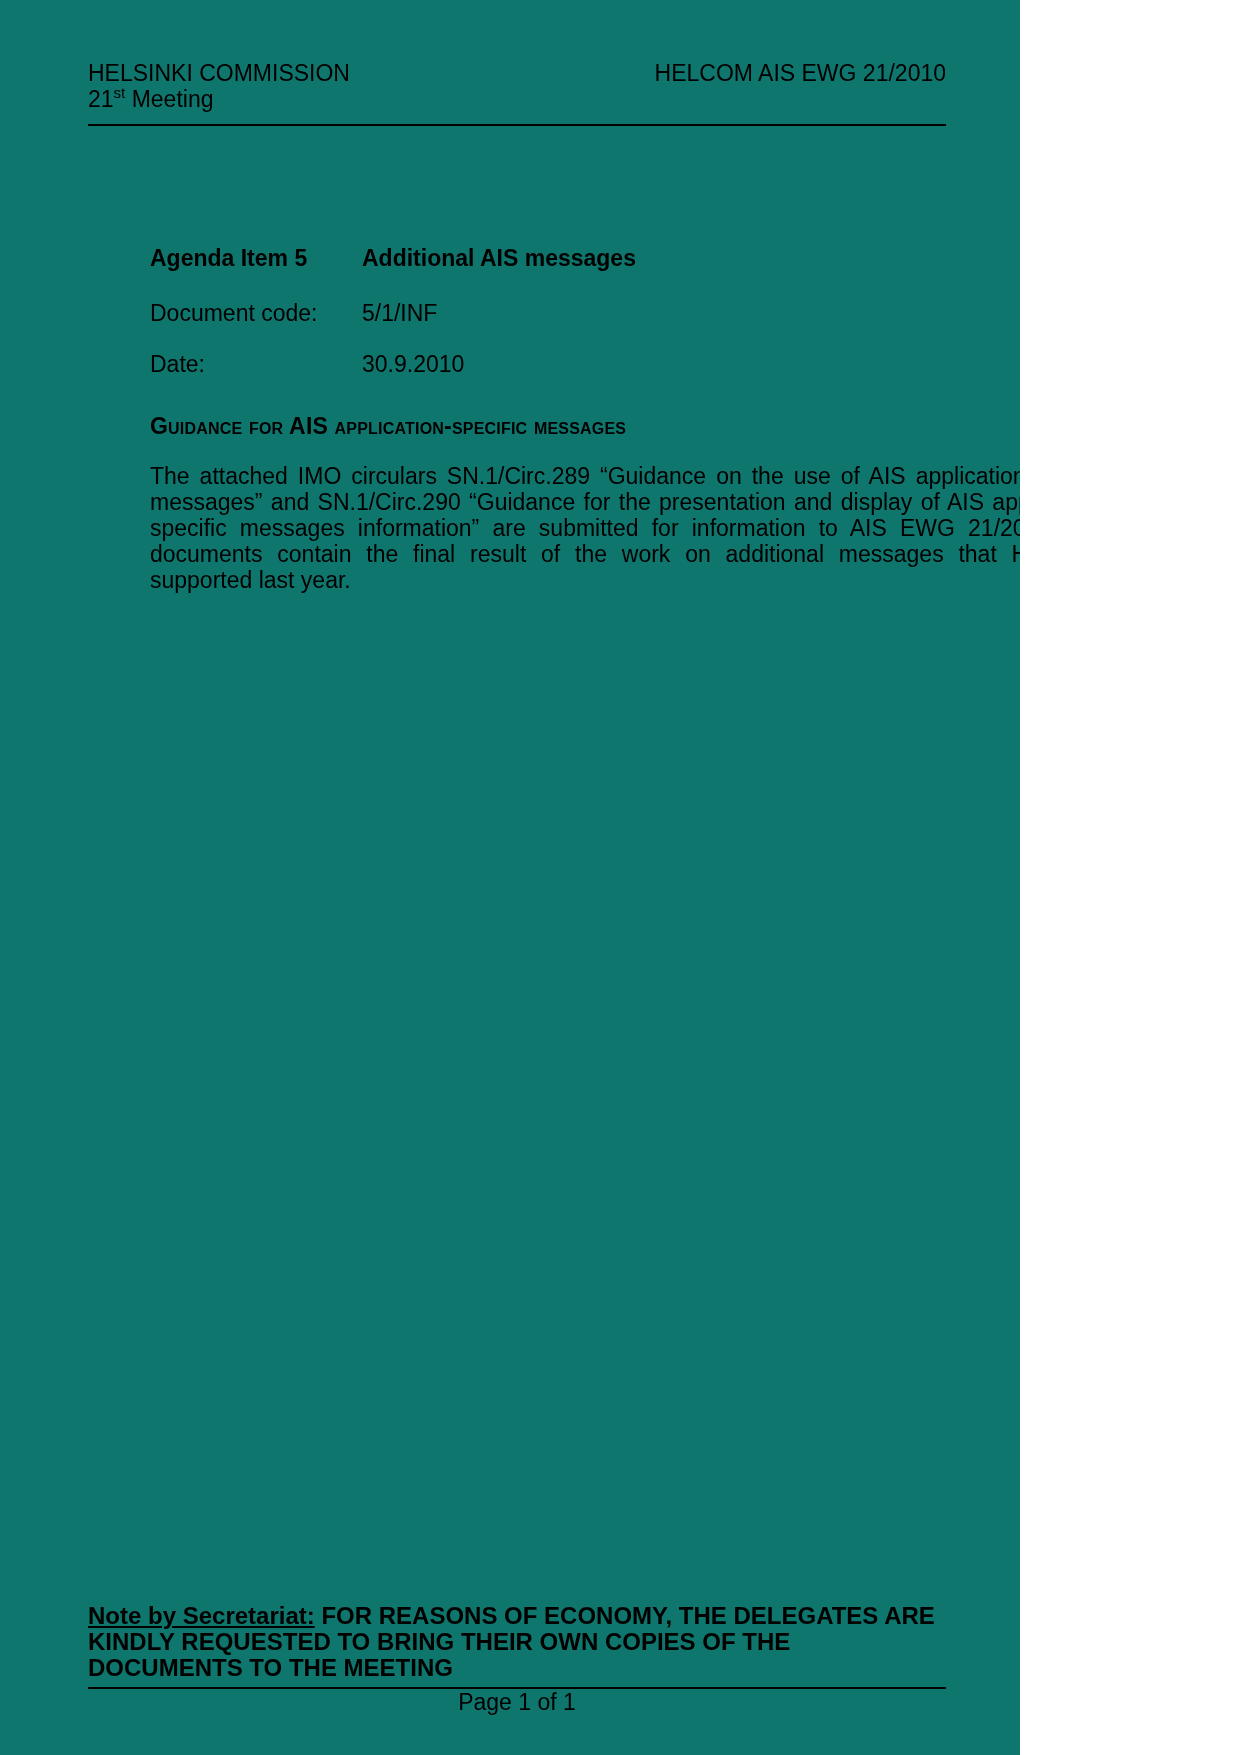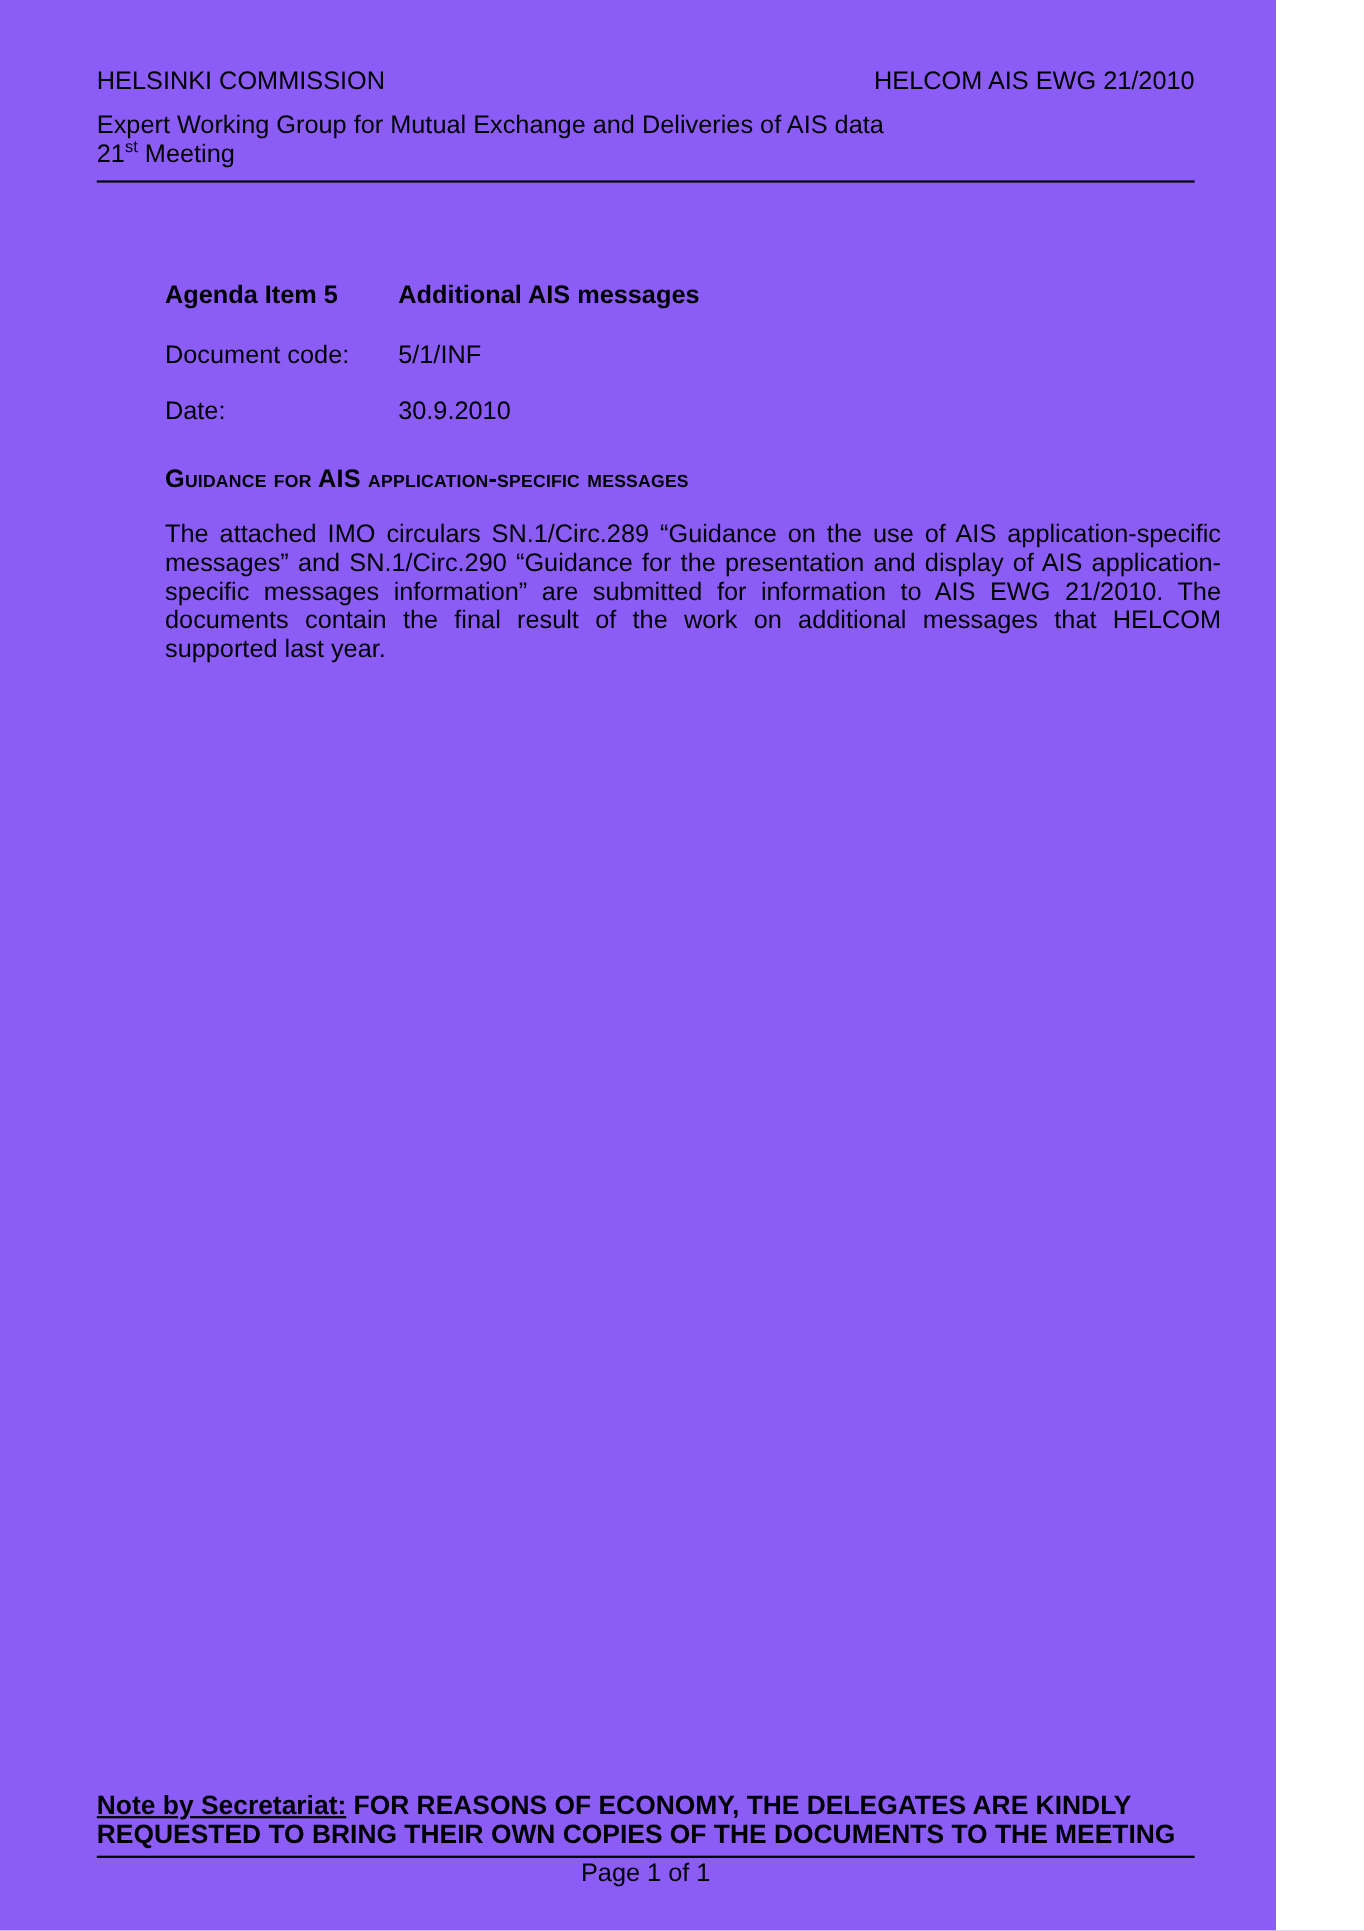--- a/index.html
+++ b/index.html
@@ -2,23 +2,23 @@
 <html><head>
 <meta charset="utf-8">
 <style>
   html, body {
     margin: 0;
     padding: 0;
     background: #ffffff;
   }
   .page {
     position: relative;
-    width: 1160px;
+    width: 1020px;
     height: 1755px;
-    background: #8b5cf6;
+    background: #0f766e;
     color: #000000;
     font-family: "Liberation Sans", "DejaVu Sans", sans-serif;
     font-size: 23px;
     line-height: 26px;
     box-sizing: border-box;
     padding: 60px 74px 0 88px;
     overflow: hidden;
   }
   
   .doc-header {
@@ -37,21 +37,21 @@
     font-size: 15px;
     line-height: 0;
     vertical-align: super;
   }
   
   .content {
     margin-left: 62px;
     width: 960px;
   }
   .agenda-row {
-    margin-top: 88px;
+    margin-top: 119px;
     font-weight: bold;
   }
   .col-label {
     display: inline-block;
     width: 212px;
     vertical-align: top;
   }
   .doc-info {
     margin-top: 29px;
   }
@@ -92,21 +92,20 @@
 </head>
 <body>
 
 <div class="page">
 
   <div class="doc-header">
     <div class="title-row">
       <span>HELSINKI COMMISSION</span>
       <span>HELCOM AIS EWG 21/2010</span>
     </div>
-    <div class="group-line">Expert Working Group for Mutual Exchange and Deliveries of AIS data</div>
     <div class="meeting-line"><span>21</span><sup class="ordinal">st</sup><span> Meeting</span></div>
   </div>
 
   <div class="content">
 
     <div class="agenda-row">
       <span class="col-label">Agenda Item 5</span><span>Additional AIS messages</span>
     </div>
 
     <div class="doc-info">

